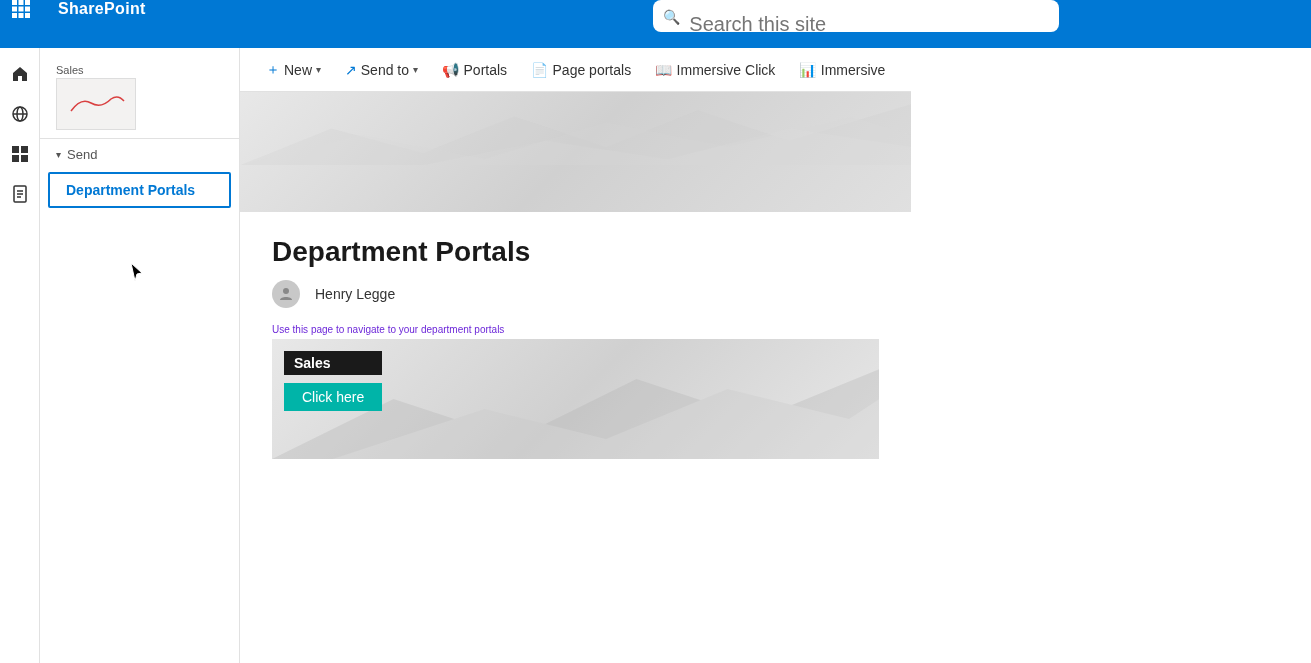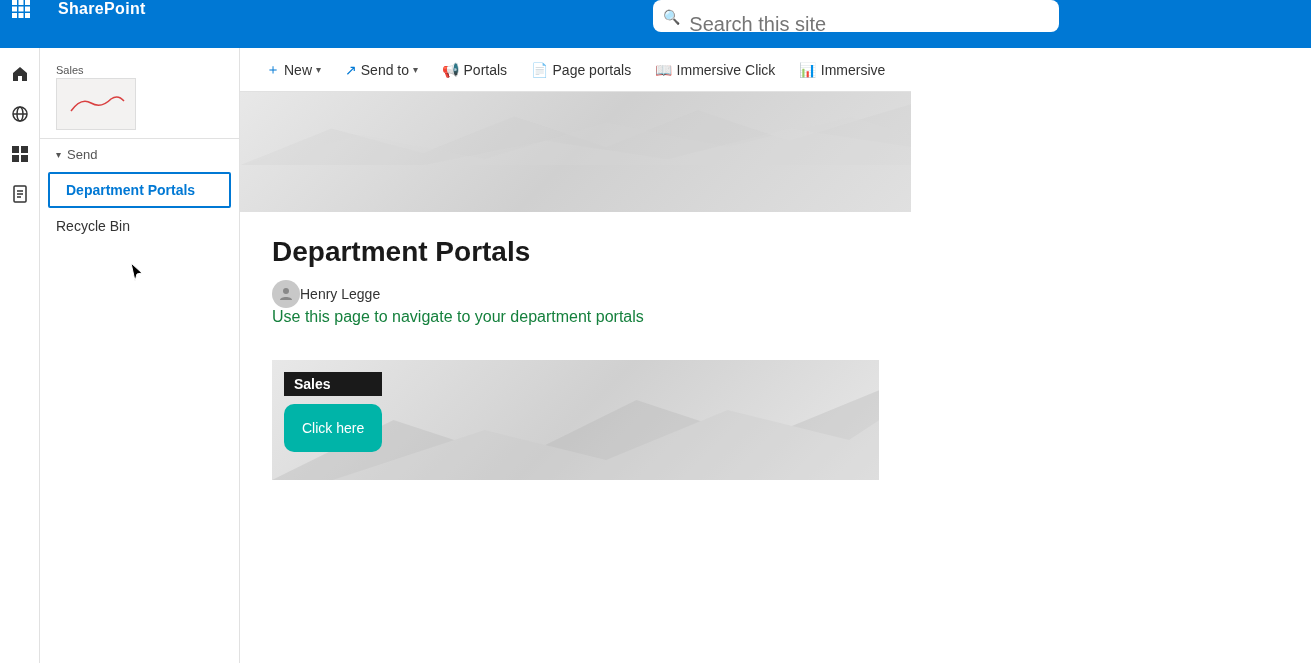--- a/index.html
+++ b/index.html
@@ -217,41 +217,42 @@
     }
     .page-title {
       font-size: 28px;
       font-weight: 700;
       color: #1a1a1a;
       margin-bottom: 12px;
     }
     .page-author {
       display: flex;
       align-items: center;
-      gap: 0;
+      gap: 15px;
+      margin-bottom: 16px;
     }
     .author-avatar {
       width: 28px;
       height: 28px;
       border-radius: 50%;
       background: #c8c8c8;
       display: flex;
       align-items: center;
       justify-content: center;
       font-size: 14px;
       color: #666;
     }
     .author-name {
       font-size: 14px;
       color: #333;
     }
     .page-desc {
-      font-size: 16px;
-      color: #15803d;
-      margin-bottom: 34px;
+      font-size: 10px;
+      color: #6d28d9;
+      margin-bottom: 4px;
     }
 
     
     .sales-card-container {
       width: calc(100% - 0px);
       height: 120px;
       background: linear-gradient(135deg, #e8e8e8 0%, #d0d0d0 50%, #e8e8e8 100%);
       position: relative;
       overflow: hidden;
     }
@@ -269,24 +270,24 @@
       font-size: 14px;
       font-weight: 600;
       padding: 4px 10px;
       display: inline-block;
     }
     .sales-click-btn {
       background: #00b4a8;
       color: white;
       font-size: 14px;
       font-weight: 500;
-      padding: 16px 18px;
+      padding: 6px 18px;
       border: none;
       cursor: pointer;
-      border-radius: 10px;
+      border-radius: 0;
       display: inline-block;
       width: fit-content;
       text-align: right;
     }
 
     
     .cursor {
       width: 14px;
       height: 20px;
       position: absolute;
@@ -362,21 +363,20 @@
           <path d="M5 22 Q15 8 25 14 Q35 20 45 10 Q52 5 58 12" stroke="#d94040" stroke-width="1.5" fill="none"></path>
         </svg>
       </div>
     </div>
 
     <div class="sidebar-pages-header">
       <span style="font-size:10px;">▾</span>
       <span>Send</span>
     </div>
     <div class="sidebar-item-active">Department Portals</div>
-    <div class="sidebar-recycle">Recycle Bin</div>
   </div>
 
   <div class="main-content">
 
     <div class="toolbar">
       <button class="toolbar-btn">
         <span class="tb-icon">＋</span>
         <span>New</span>
         <span class="tb-chevron">▾</span>
       </button>

